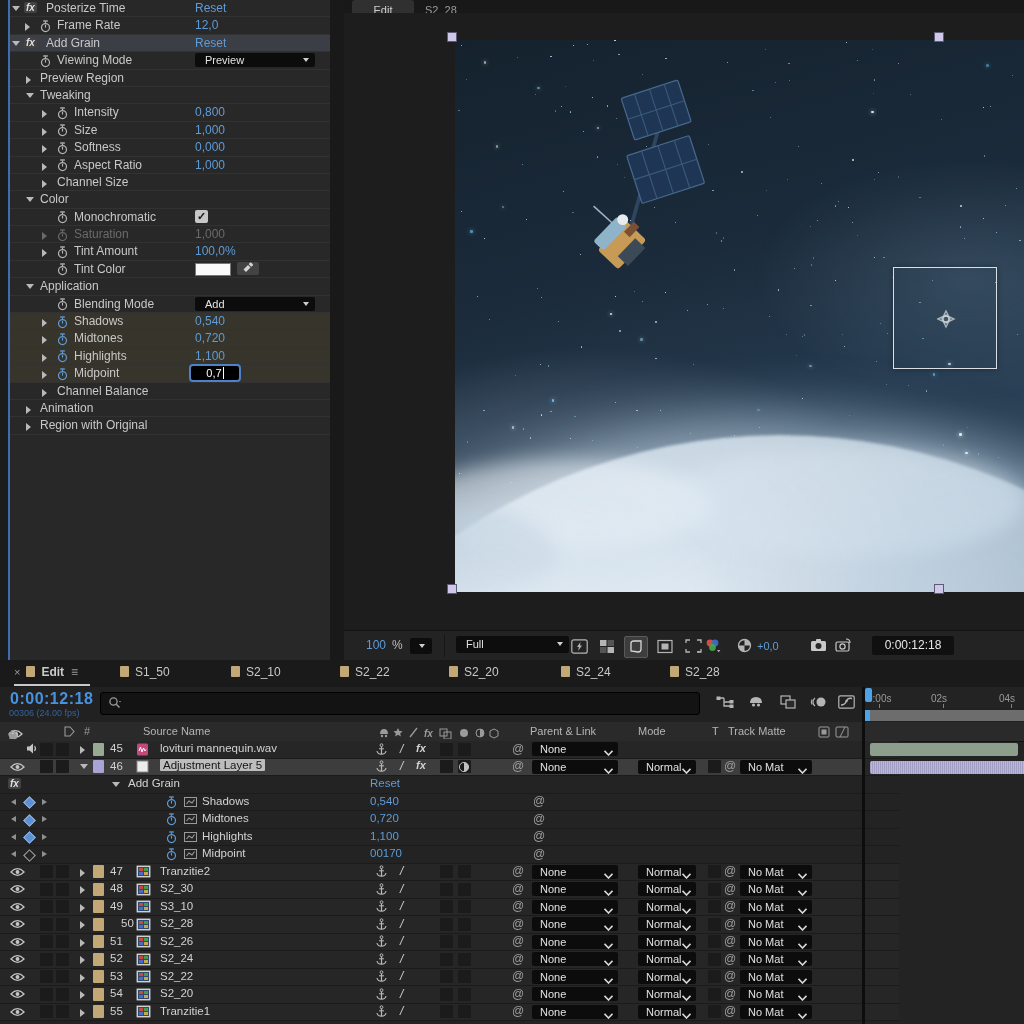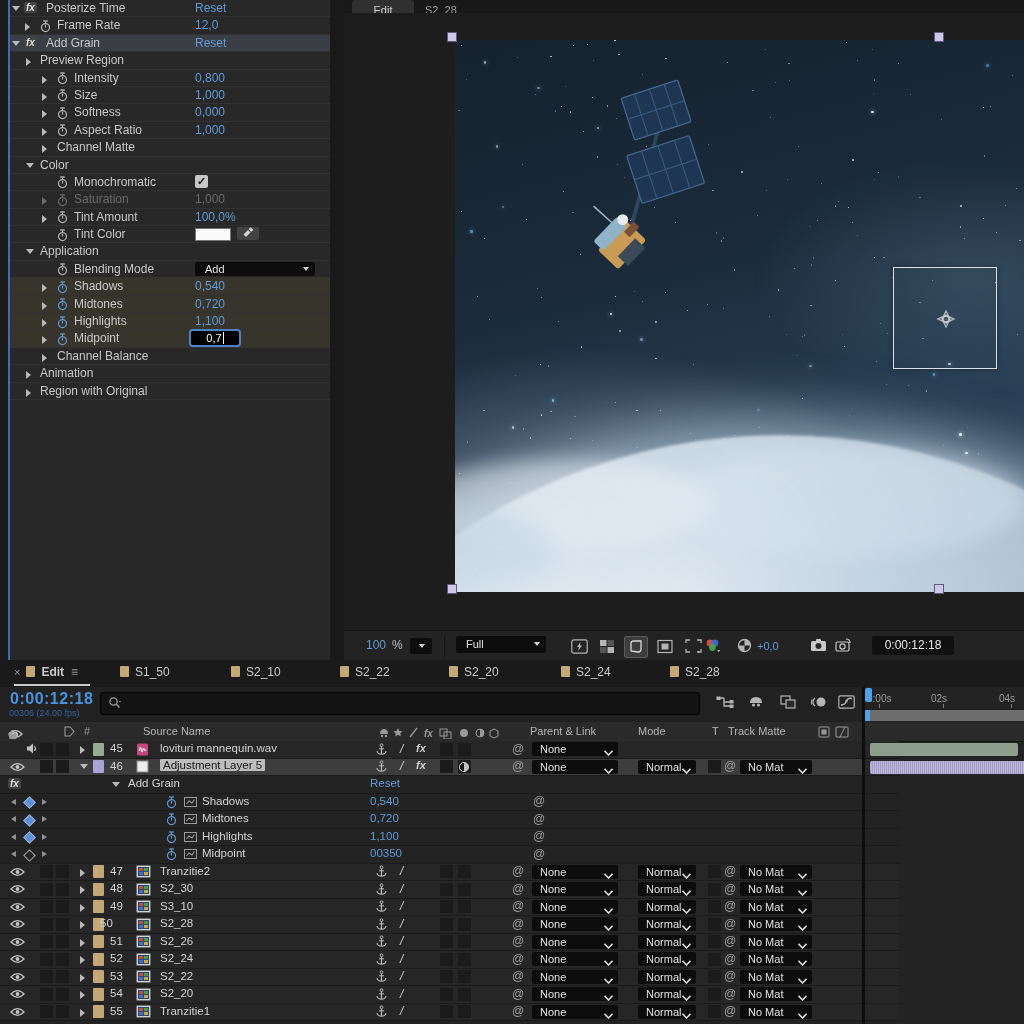--- a/index.html
+++ b/index.html
@@ -146,22 +146,36 @@
           <span class="ec-lbl" style="left: 47px;">Frame Rate</span>
           <span class="ec-val">12,0</span>
         </div>
         <div class="ec-row selrow">
           <span class="tw open" style="left: 2px;"></span>
           <span class="fxbadge" style="left: 14px;">fx</span>
           <span class="ec-lbl" style="left: 36px;">Add Grain</span>
           <span class="ec-val">Reset</span>
         </div>
         <div class="ec-row">
+          <span class="swicon" style="left: 30px;"><svg width="11" height="13" viewBox="0 0 11 13">
+              <line x1="3.2" y1="1" x2="7.8" y2="1" stroke="#b5b5b5" stroke-width="1.4"></line>
+              <line x1="5.5" y1="1.6" x2="5.5" y2="3" stroke="#b5b5b5" stroke-width="1.2"></line>
+              <circle cx="5.5" cy="7.6" r="4" fill="none" stroke="#b5b5b5" stroke-width="1.2"></circle>
+              <line x1="5.5" y1="7.6" x2="5.5" y2="4.8" stroke="#b5b5b5" stroke-width="1.1"></line>
+            </svg></span>
+          <span class="ec-lbl" style="left: 47px;">Viewing Mode</span>
+          <span class="dd"><span>Preview</span><i class="chev"></i></span>
+        </div>
+        <div class="ec-row">
           <span class="tw closed" style="left: 16px;"></span>
           <span class="ec-lbl" style="left: 30px;">Preview Region</span>
+        </div>
+        <div class="ec-row">
+          <span class="tw open" style="left: 16px;"></span>
+          <span class="ec-lbl" style="left: 30px;">Tweaking</span>
         </div>
         <div class="ec-row">
           <span class="tw closed" style="left: 32px;"></span>
           <span class="swicon" style="left: 47px;"><svg width="11" height="13" viewBox="0 0 11 13">
               <line x1="3.2" y1="1" x2="7.8" y2="1" stroke="#b5b5b5" stroke-width="1.4"></line>
               <line x1="5.5" y1="1.6" x2="5.5" y2="3" stroke="#b5b5b5" stroke-width="1.2"></line>
               <circle cx="5.5" cy="7.6" r="4" fill="none" stroke="#b5b5b5" stroke-width="1.2"></circle>
               <line x1="5.5" y1="7.6" x2="5.5" y2="4.8" stroke="#b5b5b5" stroke-width="1.1"></line>
             </svg></span>
           <span class="ec-lbl" style="left: 64px;">Intensity</span>
@@ -195,21 +209,21 @@
               <line x1="3.2" y1="1" x2="7.8" y2="1" stroke="#b5b5b5" stroke-width="1.4"></line>
               <line x1="5.5" y1="1.6" x2="5.5" y2="3" stroke="#b5b5b5" stroke-width="1.2"></line>
               <circle cx="5.5" cy="7.6" r="4" fill="none" stroke="#b5b5b5" stroke-width="1.2"></circle>
               <line x1="5.5" y1="7.6" x2="5.5" y2="4.8" stroke="#b5b5b5" stroke-width="1.1"></line>
             </svg></span>
           <span class="ec-lbl" style="left: 64px;">Aspect Ratio</span>
           <span class="ec-val">1,000</span>
         </div>
         <div class="ec-row">
           <span class="tw closed" style="left: 32px;"></span>
-          <span class="ec-lbl" style="left: 47px;">Channel Matte</span>
+          <span class="ec-lbl" style="left: 47px;">Channel Size</span>
         </div>
         <div class="ec-row">
           <span class="tw open" style="left: 16px;"></span>
           <span class="ec-lbl" style="left: 30px;">Color</span>
         </div>
         <div class="ec-row">
           <span class="swicon" style="left: 47px;"><svg width="11" height="13" viewBox="0 0 11 13">
               <line x1="3.2" y1="1" x2="7.8" y2="1" stroke="#b5b5b5" stroke-width="1.4"></line>
               <line x1="5.5" y1="1.6" x2="5.5" y2="3" stroke="#b5b5b5" stroke-width="1.2"></line>
               <circle cx="5.5" cy="7.6" r="4" fill="none" stroke="#b5b5b5" stroke-width="1.2"></circle>
@@ -614,21 +628,21 @@
       <div class="handle" style="left:103px;top:571px;"></div>
       <div class="handle" style="left:590px;top:571px;"></div>
     </div>
     <div id="viewer-toolbar">
       <span class="vt" style="left:22px;color:#5f9bd6;">100</span>
       <span class="vt" style="left:48px;">%</span>
       <span class="vt" style="left:66px;width:22px;height:16px;background:#0d0d0d;border-radius:2px;position:absolute;">
           <i class="chev" style="right:7px;top:6px;"></i>
         </span>
       <span class="vt-sep" style="left:100px;"></span>
-      <span class="vt-dd" style="left:112px;top:5px;width:90px;"><span>Full</span><i class="chev" style="top:6px;"></i></span>
+      <span class="vt-dd" style="left:112px;top:5px;width:113px;"><span>Full</span><i class="chev" style="top:6px;"></i></span>
       <span id="vt-icons" style="position:absolute;left:224px;top:5px;"><span class="vticon" style="display: inline-block; width: 22px; margin-right: 6px; text-align: center; padding-top: 2px;"><svg width="17" height="15" viewBox="0 0 17 15">
               <rect x="0.8" y="0.8" width="15.4" height="13.4" rx="2" fill="none" stroke="#b5b5b5" stroke-width="1.2"></rect>
               <path d="M9.5 3 L6 8 H8 L7 12 L11 6.5 H9Z" fill="#b5b5b5"></path>
             </svg></span><span class="vticon" style="display: inline-block; width: 22px; margin-right: 6px; text-align: center; padding-top: 2px;"><svg width="16" height="15" viewBox="0 0 16 15">
               <rect x="1" y="1" width="6.5" height="6" fill="#b5b5b5"></rect>
               <rect x="8.5" y="8" width="6.5" height="6" fill="#b5b5b5"></rect>
               <rect x="8.5" y="1" width="6.5" height="6" fill="#555"></rect>
               <rect x="1" y="8" width="6.5" height="6" fill="#555"></rect>
             </svg></span><span class="vticon vt-active" style="display: inline-block; width: 22px; margin-right: 6px; text-align: center; padding-top: 2px;"><svg width="16" height="15" viewBox="0 0 16 15">
               <path d="M3 12 L3 4 Q3 2 6 2 L13 2 L13 10 Q13 13 10 13 Z" fill="none" stroke="#d8d8d8" stroke-width="1.3"></path>
@@ -895,21 +909,21 @@
               <line x1="3.2" y1="1" x2="7.8" y2="1" stroke="#5f9bd6" stroke-width="1.4"></line>
               <line x1="5.5" y1="1.6" x2="5.5" y2="3" stroke="#5f9bd6" stroke-width="1.2"></line>
               <circle cx="5.5" cy="7.6" r="4" fill="none" stroke="#5f9bd6" stroke-width="1.2"></circle>
               <line x1="5.5" y1="7.6" x2="5.5" y2="4.8" stroke="#5f9bd6" stroke-width="1.1"></line>
             </svg></span>
           <span style="position: absolute; left: 184px; top: 3px;"><svg width="13" height="10" viewBox="0 0 13 10">
               <rect x="0.5" y="0.5" width="12" height="9" fill="none" stroke="#9a9a9a"></rect>
               <polyline points="2.5,7 5,4 8,6 10.5,2.5" fill="none" stroke="#9a9a9a" stroke-width="1.1"></polyline>
             </svg></span>
           <span class="tname" style="left: 202px;">Midpoint</span>
-          <span class="tval">00350</span>
+          <span class="tval">00170</span>
           <span class="pick" style="left: 533px;">@</span>
         </div>
         <div class="tl-row">
           <span style="position: absolute; left: 10px; top: 3px;"><svg width="15" height="10" viewBox="0 0 16 10">
               <path d="M1 5 Q8 -2 15 5 Q8 12 1 5Z" fill="none" stroke="#c4c4c4" stroke-width="1.3"></path>
               <circle cx="8" cy="5" r="2.1" fill="#c4c4c4"></circle>
             </svg></span>
           <span class="tcell" style="left: 40px;"></span>
           <span class="tcell" style="left: 56px;"></span>
           <span class="tw closed" style="left: 80px; top: 5px;"></span>
@@ -1030,21 +1044,21 @@
         </div>
         <div class="tl-row">
           <span style="position: absolute; left: 10px; top: 3px;"><svg width="15" height="10" viewBox="0 0 16 10">
               <path d="M1 5 Q8 -2 15 5 Q8 12 1 5Z" fill="none" stroke="#c4c4c4" stroke-width="1.3"></path>
               <circle cx="8" cy="5" r="2.1" fill="#c4c4c4"></circle>
             </svg></span>
           <span class="tcell" style="left: 40px;"></span>
           <span class="tcell" style="left: 56px;"></span>
           <span class="tw closed" style="left: 80px; top: 5px;"></span>
           <span class="tchip" style="left: 93px; background: rgb(195, 168, 119);"></span>
-          <span class="tnum" style="left: 100px; text-align: center;">50</span>
+          <span class="tnum" style="left: 121px; text-align: center;">50</span>
           <span style="position: absolute; left: 136px; top: 1.5px;"><svg width="15" height="13" viewBox="0 0 15 13">
               <rect x="0.5" y="0.5" width="14" height="12" rx="1" fill="#cfcfcf" stroke="#6f6f6f"></rect>
               <rect x="2" y="2" width="11" height="9" fill="#2e4a6e"></rect>
               <rect x="3" y="3" width="4" height="3" fill="#c84a3f"></rect>
               <rect x="8" y="3" width="4" height="3" fill="#4a9a4e"></rect>
               <rect x="3" y="7" width="4" height="3" fill="#4a6ac8"></rect>
               <rect x="8" y="7" width="4" height="3" fill="#c8a84a"></rect>
             </svg></span>
           <span class="tname" style="left: 160px;">S2_28</span>
           <span style="position: absolute; left: 376px; top: 1.5px;"><svg width="11" height="13" viewBox="0 0 11 13">

